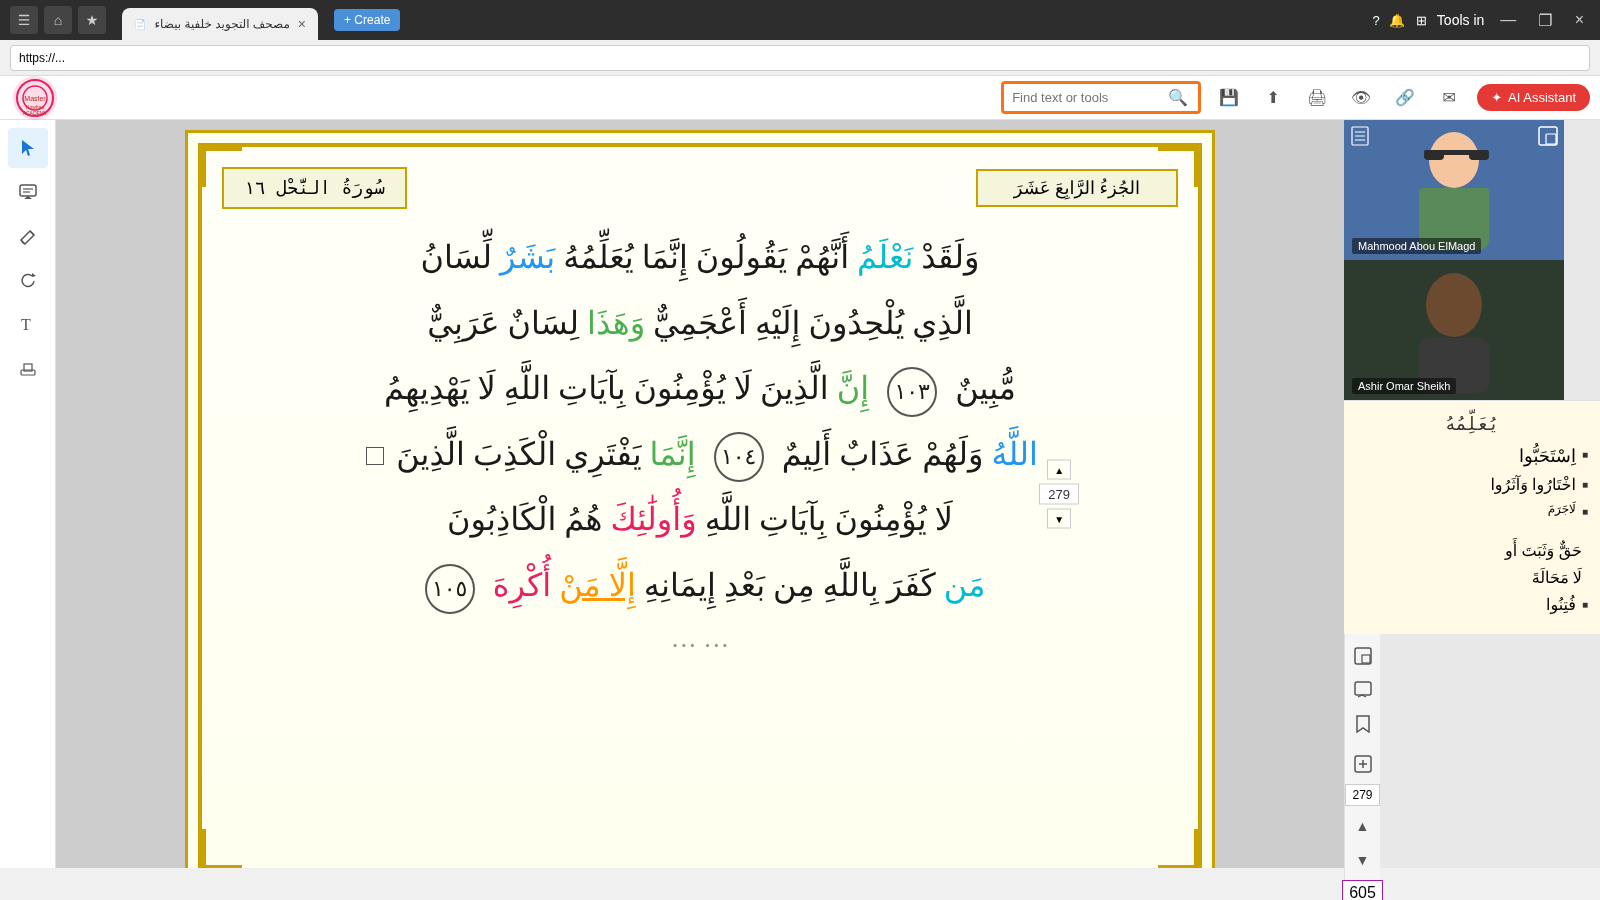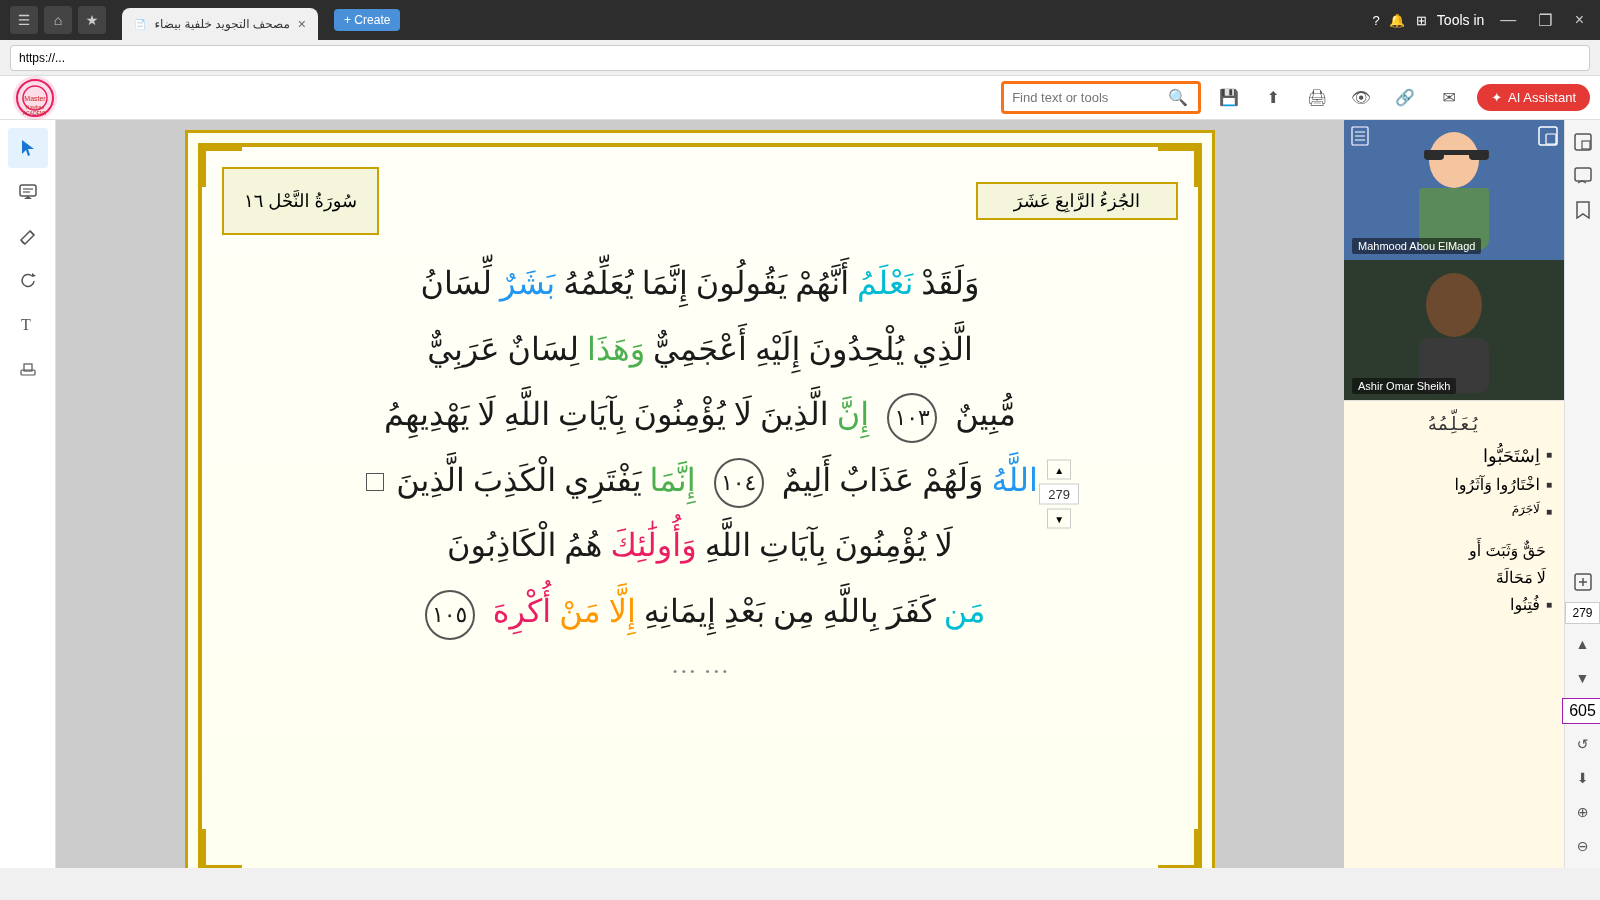--- a/index.html
+++ b/index.html
@@ -203,23 +203,23 @@
     .quran-header {
       display: flex;
       justify-content: space-between;
       align-items: center;
       margin-bottom: 20px;
       direction: rtl;
     }
     .surah-name-box {
       background: #f5f5dc;
       border: 2px solid #c8a200;
-      padding: 21px 20px;
+      padding: 8px 20px;
       font-size: 18px;
-      font-family: Liberation Sans, sans-serif;
+      font-family: Liberation Mono, monospace;
       direction: rtl;
     }
     .juz-box {
       background: #f5f5dc;
       border: 2px solid #c8a200;
       padding: 6px 36px;
       font-size: 18px;
       font-family: 'Times New Roman', serif;
       direction: rtl;
     }
@@ -233,21 +233,21 @@
     }
     .quran-line {
       display: block;
       margin-bottom: 8px;
       text-align: center;
       font-size: 32px;
       direction: rtl;
     }
     .highlight-cyan { color: #00bcd4; }
     .highlight-green { color: #4caf50; }
-    .highlight-orange { color: #ff9800; }
+    .highlight-orange { color: #ff9800; text-decoration: underline; }
     .highlight-pink { color: #e91e63; }
     .video-thumb {
       position: relative;
       width: 220px;
       height: 130px;
       background: #1a1a2e;
       overflow: hidden;
     }
     .video-thumb-name {
       position: absolute;
@@ -491,21 +491,21 @@
 
     <div style="position:absolute; right:265px; top:50%; transform:translateY(-50%); display:flex; flex-direction:column; align-items:center; gap:4px;">
       <button class="page-nav-btn">▲</button>
       <div class="page-num-box">279</div>
       <button class="page-nav-btn">▼</button>
     </div>
   </div>
 
   <div style="display:flex; flex-direction:column; width:256px;">
 
-    <div style="display:flex; height:100%;">
+    <div style="display:flex; flex-direction:column; height:100%;">
       <div style="flex:1; display:flex; flex-direction:column;">
 
         <div class="video-thumb person1-bg" style="height:140px; position:relative;">
           
           <svg width="100%" height="140" viewBox="0 0 220 140">
             <rect width="220" height="140" fill="#4a6fa5"></rect>
             <ellipse cx="110" cy="40" rx="25" ry="28" fill="#f5c5a0"></ellipse>
             <rect x="80" y="32" width="20" height="8" rx="4" fill="#2c2c2c"></rect>
             <rect x="125" y="32" width="20" height="8" rx="4" fill="#2c2c2c"></rect>
             <rect x="80" y="30" width="65" height="5" rx="2" fill="#2c2c2c"></rect>

